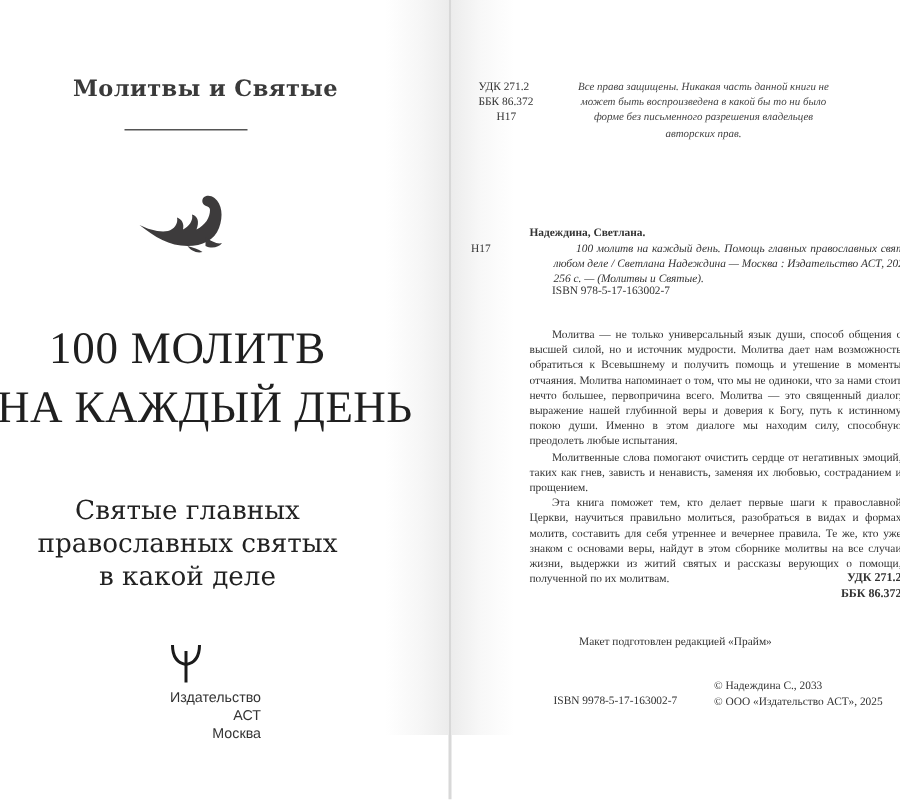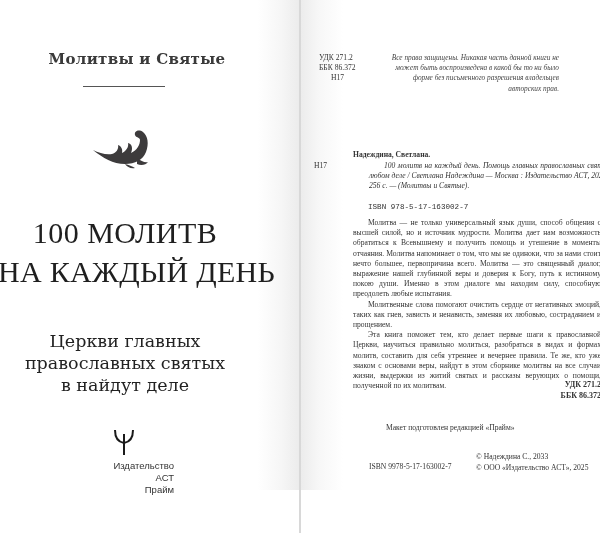--- a/index.html
+++ b/index.html
@@ -18,26 +18,26 @@
   .title2 { position: absolute; left: -2px; top: 255px; width: 252px; text-align: center; font-family: "Liberation Serif", serif; font-size: 30px; color: #1f1f1f; letter-spacing: 0.3px; white-space: nowrap; }
   .subtitle { position: absolute; left: 0; top: 330px; width: 250px; text-align: center; font-family: "DejaVu Serif", serif; font-size: 17.5px; line-height: 22px; color: #222; }
   .pub-logo { position: absolute; left: 112px; top: 428px; width: 24px; height: 28px; }
   .publisher { position: absolute; left: 74px; top: 460px; width: 100px; text-align: right; font-family: "Liberation Sans", sans-serif; font-size: 9.5px; line-height: 12px; color: #333; }
 
   
   .rp { font-family: "Liberation Serif", serif; color: #333; font-size: 7.6px; line-height: 10.2px; }
   .udc-top { position: absolute; left: 18px; top: 53px; width: 60px; }
   .udc-top div { white-space: nowrap; }
   .udc-top .h17 { padding-left: 12px; }
-  .rights { position: absolute; left: 78px; top: 53px; width: 180px; text-align: right; font-style: italic; font-size: 7.3px; line-height: 10.2px; color: #444; }
+  .rights { position: absolute; left: 78px; top: 53px; width: 180px; text-align: center; font-style: italic; font-size: 7.3px; line-height: 10.2px; color: #444; }
   .author { position: absolute; left: 52px; top: 150px; font-weight: bold; font-size: 7.6px; }
   .h17-side { position: absolute; left: 13px; top: 161px; font-size: 7.6px; }
   .biblio { position: absolute; left: 68px; top: 161px; width: 248px; font-size: 7.6px; line-height: 10.2px; text-align: justify; font-style: italic; }
   .biblio .indent { text-indent: 15px; }
-  .isbn-mid { position: absolute; left: 67px; top: 202px; font-size: 7.6px; font-family: Liberation Mono, monospace; }
+  .isbn-mid { position: absolute; left: 67px; top: 189px; font-size: 7.6px; }
   .abstract { position: absolute; left: 52px; top: 218px; width: 248px; font-size: 7.6px; line-height: 10.2px; text-align: justify; overflow: hidden; }
   .abstract p { margin: 0; text-indent: 15px; }
   .udc-bottom { position: absolute; left: 190px; top: 380px; width: 110px; text-align: right; font-weight: bold; font-size: 8px; line-height: 10.5px; }
   .layout-credit { position: absolute; left: 85px; top: 423px; font-size: 7.6px; }
   .copyright { position: absolute; left: 175px; top: 452px; font-size: 7.6px; line-height: 10.5px; white-space: nowrap; }
   .isbn-bottom { position: absolute; left: 52px; top: 462px; font-size: 7.6px; margin-left: 16px; }
 </style>
 </head>
 <body>
 
@@ -50,34 +50,34 @@
     <svg class="ornament" viewBox="0 0 62 42">
       <path d="M2 22 C12 30, 22 36, 34 36 C44 36, 52 32, 55 24 C58 16, 57 8, 52 4 C48 1, 43 3, 44 7 C45 10, 49 9, 49 12 C49 17, 46 22, 40 25 C42 20, 41 16, 37 15 C38 19, 35 23, 31 25 C32 21, 30 18, 27 17 C28 21, 25 25, 21 26 C15 27, 8 25, 2 22 Z" fill="#3d3b3c"></path>
       <path d="M46 30 C50 33, 54 35, 57 34 C55 37, 50 38, 46 36 Z" fill="#3d3b3c"></path>
       <path d="M34 36 C36 39, 40 41, 44 40 C41 38, 38 37, 34 36 Z" fill="#3d3b3c"></path>
     </svg>
 
     <div class="title1">100 МОЛИТВ</div>
     <div class="title2">НА КАЖДЫЙ ДЕНЬ</div>
 
     <div class="subtitle">
-      <div>Церкви главных</div>
+      <div>Святые главных</div>
       <div>православных святых</div>
-      <div>в найдут деле</div>
+      <div>в какой деле</div>
     </div>
 
     <svg class="pub-logo" viewBox="0 0 24 28">
       <path d="M3 2 C3 10, 6 14, 12 15 C18 14, 21 10, 21 2" fill="none" stroke="#1a1a1a" stroke-width="2"></path>
       <line x1="12" y1="6" x2="12" y2="27" stroke="#1a1a1a" stroke-width="2"></line>
     </svg>
 
     <div class="publisher">
       <div>Издательство</div>
       <div>АСТ</div>
-      <div>Прайм</div>
+      <div>Москва</div>
     </div>
   </div>
 
   <div class="gutter"></div>
 
   <div class="page page-right rp">
     <div class="udc-top">
       <div>УДК 271.2</div>
       <div>ББК 86.372</div>
       <div class="h17">Н17</div>

